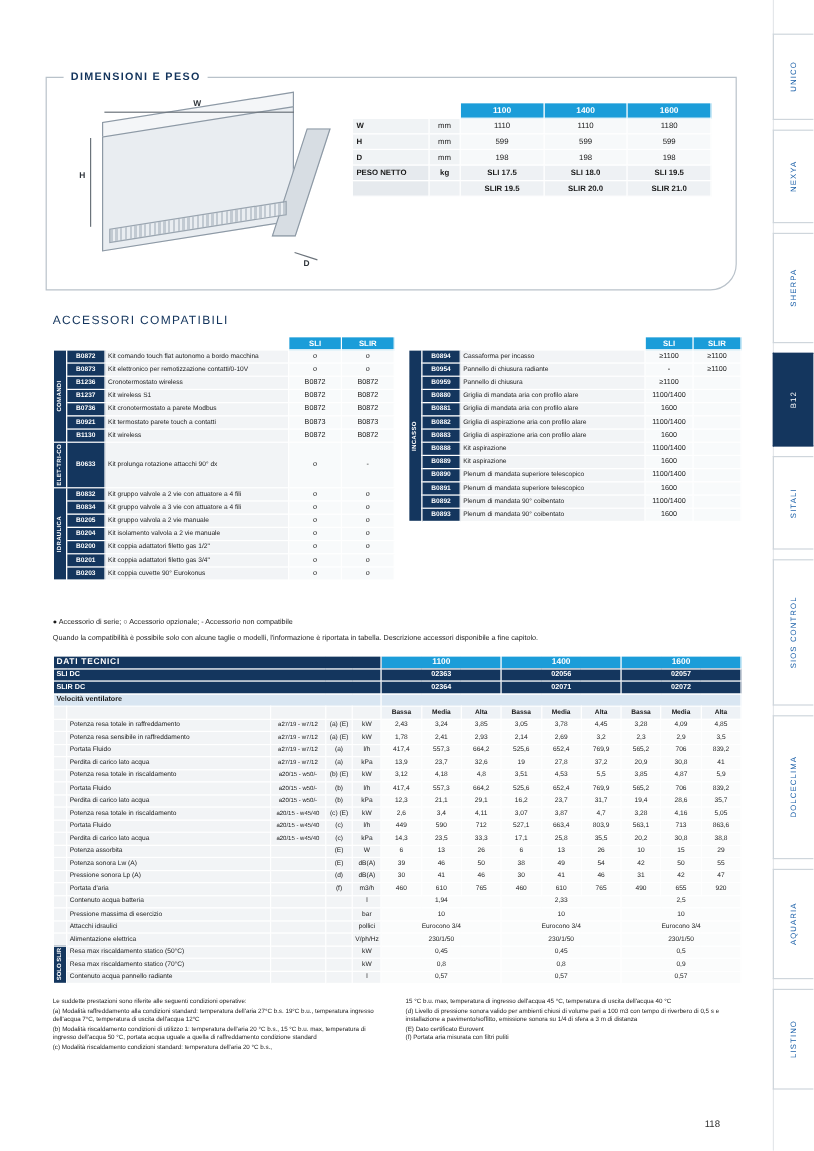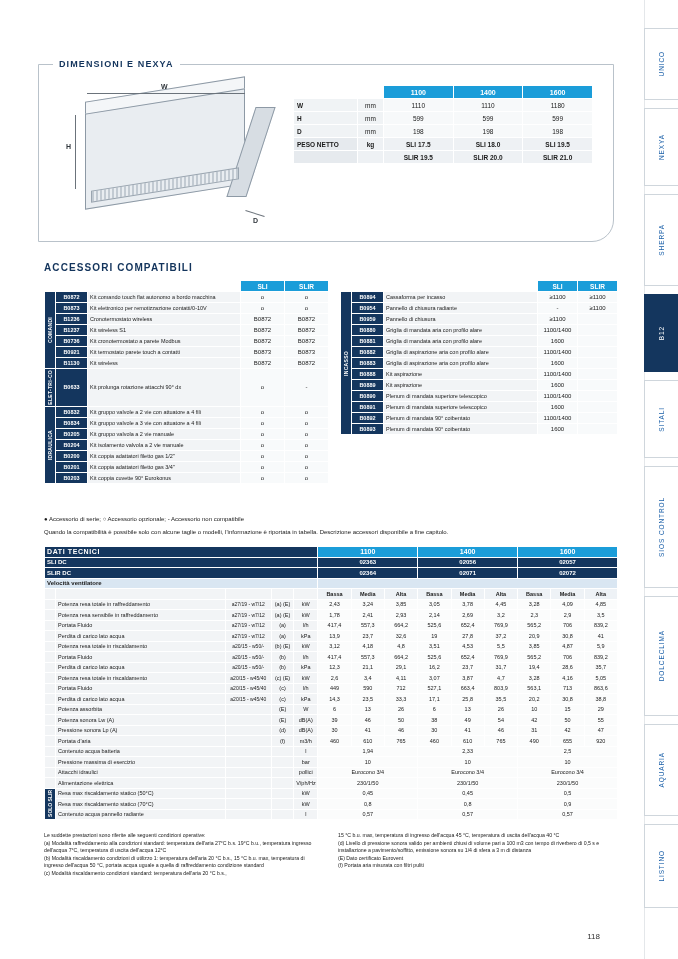--- a/index.html
+++ b/index.html
@@ -141,21 +141,21 @@
   .dimtable td.unit { background: #f0f3f5; width: 26px; }
   .dimtable td.val { background: #f7f9fa; }
   .dimtable tr.net td { background: #eef1f4; font-weight: bold; }
   .dimtable tr.net td.lbl { background: #e6eaee; }
 
   
   .sec-acc-title {
     position: absolute;
     left: 44px; top: 262px;
     font-size: 10px;
-    font-weight: bold;
+    font-weight: normal;
     letter-spacing: 1.1px;
     color: #13345c;
   }
   .acc-left { position: absolute; left: 44px; top: 280px; width: 285px; }
   .acc-right { position: absolute; left: 340px; top: 280px; width: 278px; }
 
   table.acc { border-collapse: collapse; width: 100%; font-size: 5.5px; table-layout: fixed; }
   table.acc th, table.acc td { border: 1px solid #ffffff; padding: 1px 2px; height: 11px; }
   table.acc thead th { background: #1b9dd9; color: #fff; text-align: center; font-size: 6.5px; }
   table.acc thead th.blank { background: #fff; border-color: #fff; }
@@ -201,21 +201,21 @@
   .fn-col.right { margin-left: 14px; }
 
   .pageno { position: absolute; right: 44px; bottom: 18px; font-size: 8px; color: #333; }
 </style>
 </head>
 <body>
 
 <div class="page">
 
   <div class="sec-dim">
-    <div class="sec-title sec-title-dim">DIMENSIONI E NEXYA</div>
+    <div class="sec-title sec-title-dim">DIMENSIONI E PESO</div>
 
     <div class="drawing">
       <div class="unit-top"></div>
       <div class="unit-body"></div>
       <div class="unit-side"></div>
       <div class="unit-grille"></div>
       <div class="dim-line" style="left:26px; top:6px; width:158px; height:1px;"></div>
       <div class="dim-lbl" style="left:100px; top:-4px;">W</div>
       <div class="dim-line" style="left:14px; top:28px; width:1px; height:74px;"></div>
       <div class="dim-lbl" style="left:5px; top:56px;">H</div>

